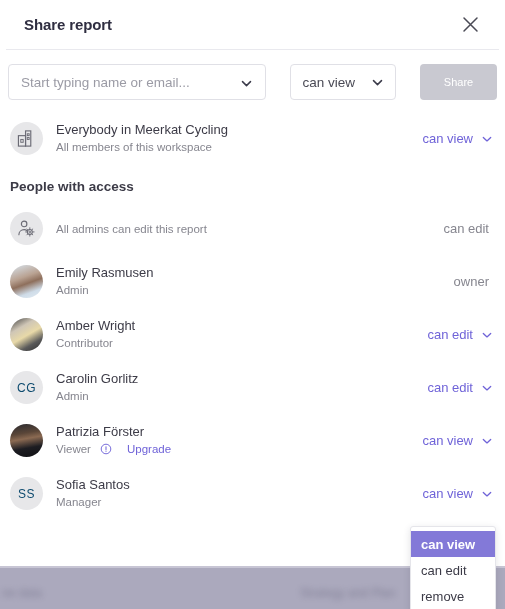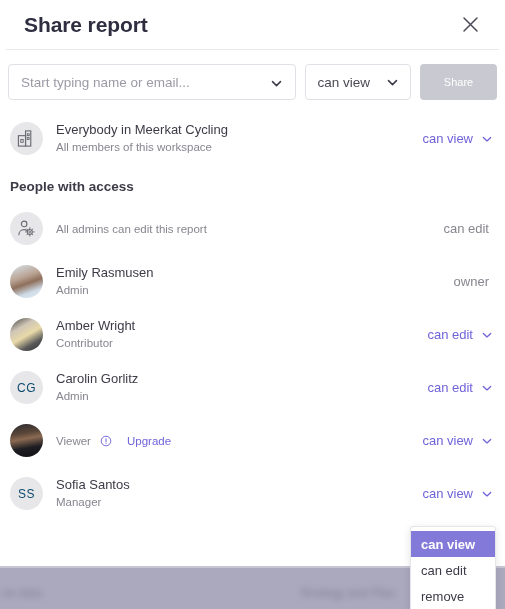--- a/index.html
+++ b/index.html
@@ -19,21 +19,21 @@
 
   
   .header {
     position: relative;
     height: 49px;
     padding: 0 24px;
     display: flex;
     align-items: center;
   }
   .title {
-    font-size: 21px;
+    font-size: 15px;
     font-weight: 600;
     color: #2f2e41;
     letter-spacing: -0.1px;
   }
   .close-btn {
     position: absolute;
     right: 22px;
     top: 50%;
     transform: translateY(-50%);
     width: 26px;
@@ -50,21 +50,21 @@
   .divider {
     height: 1px;
     background: #e9e9ee;
     margin: 0 6px;
   }
 
   
   .share-row {
     display: flex;
     align-items: center;
-    gap: 9px;
+    gap: 24px;
     padding: 14px 8px 12px 8px;
   }
   .search-field {
     position: relative;
     flex: 1 1 auto;
     height: 36px;
     border: 1px solid #e0e0e6;
     border-radius: 4px;
     background: #fff;
     display: flex;
@@ -386,20 +386,21 @@
           <div class="row-action link">
             <span>can edit</span>
             <svg width="12" height="12" viewBox="0 0 13 13" fill="none">
               <path d="M2.5 4.8 L6.5 8.6 L10.5 4.8" stroke="#6f63d8" stroke-width="1.4" stroke-linecap="round" stroke-linejoin="round"></path>
             </svg>
           </div>
         </div>
         <div class="row">
           <div class="avatar" style="background: linear-gradient(170deg, rgb(42, 42, 48) 0%, rgb(90, 70, 56) 30%, rgb(139, 106, 82) 45%, rgb(29, 29, 34) 70%, rgb(16, 16, 20) 100%);"></div>
           <div class="row-text">
+            <div class="row-name">Patrizia Förster</div>
             <div class="row-sub">
               <span>Viewer</span>
               <span class="upgrade">
                 <svg width="12" height="12" viewBox="0 0 14 14" fill="none">
                   <circle cx="7" cy="7" r="5.6" stroke="#6f63d8" stroke-width="1.1"></circle>
                   <path d="M7 4.3v3.3" stroke="#6f63d8" stroke-width="1.2" stroke-linecap="round"></path>
                   <circle cx="7" cy="9.5" r="0.65" fill="#6f63d8"></circle>
                 </svg>
                 <span>Upgrade</span>
               </span>

